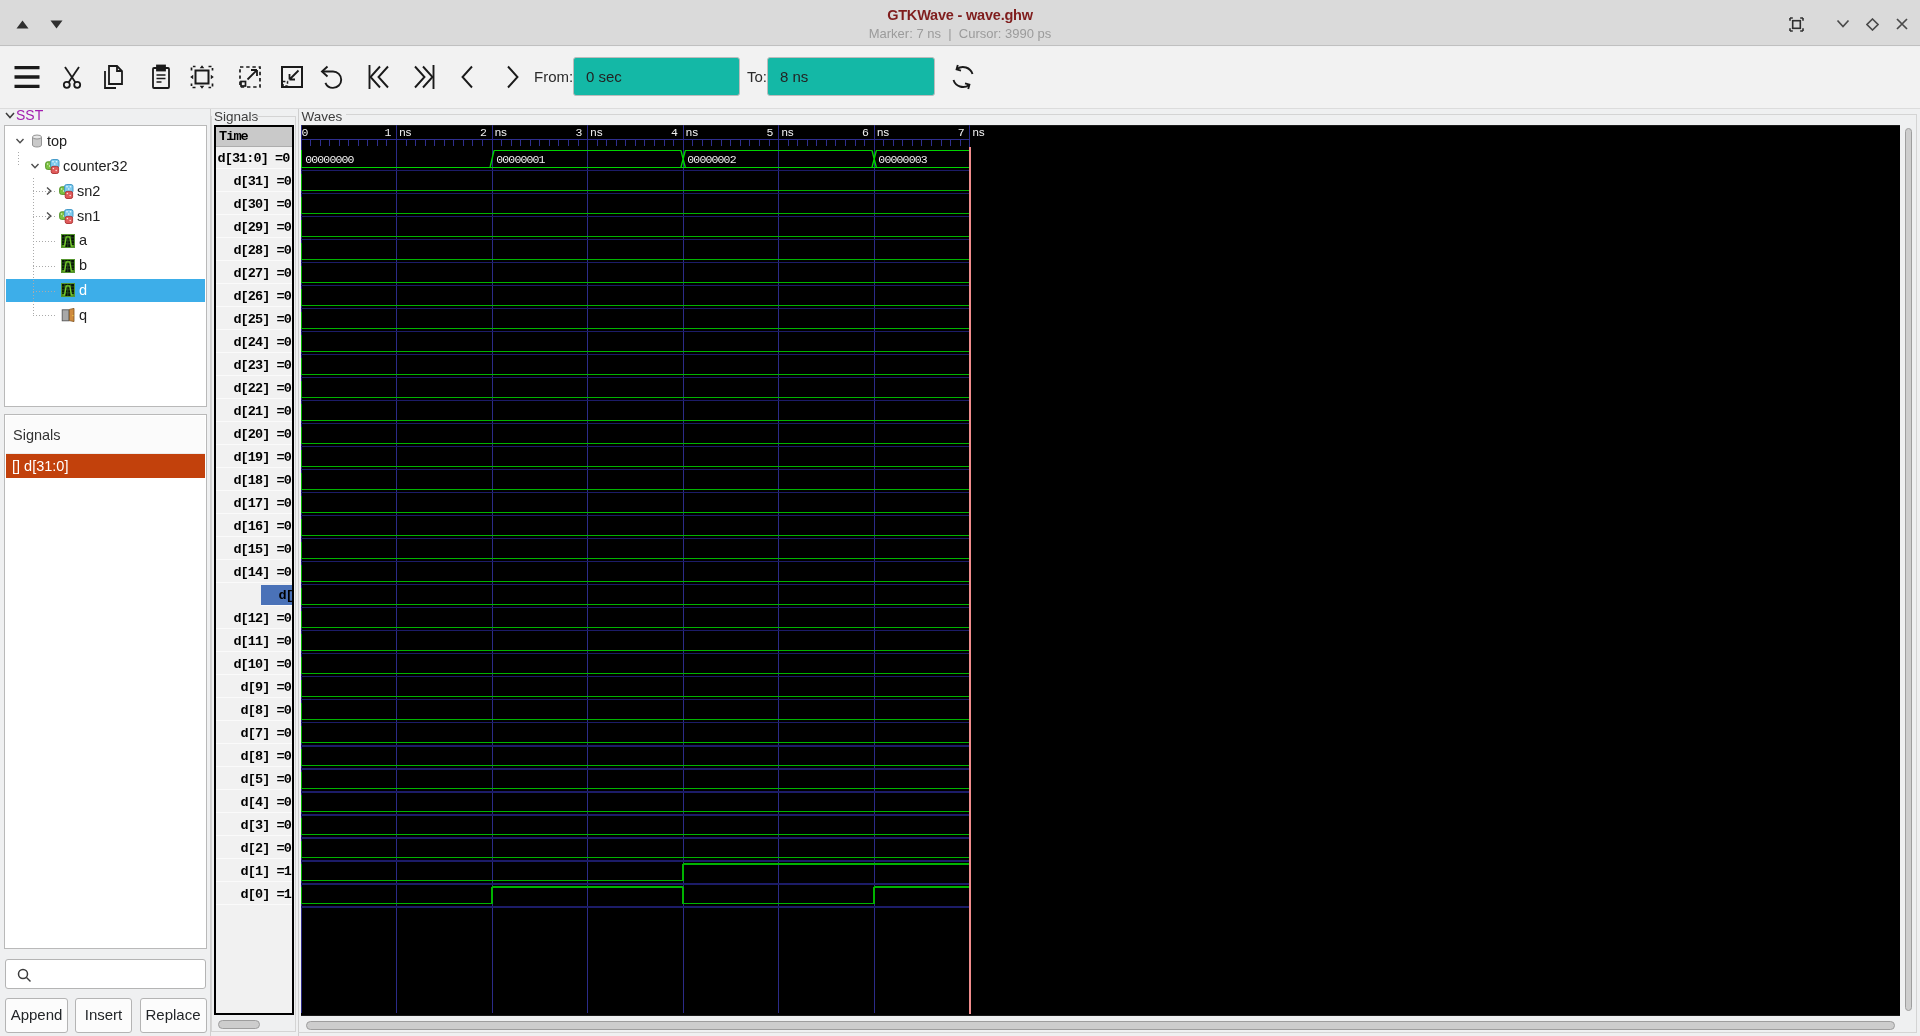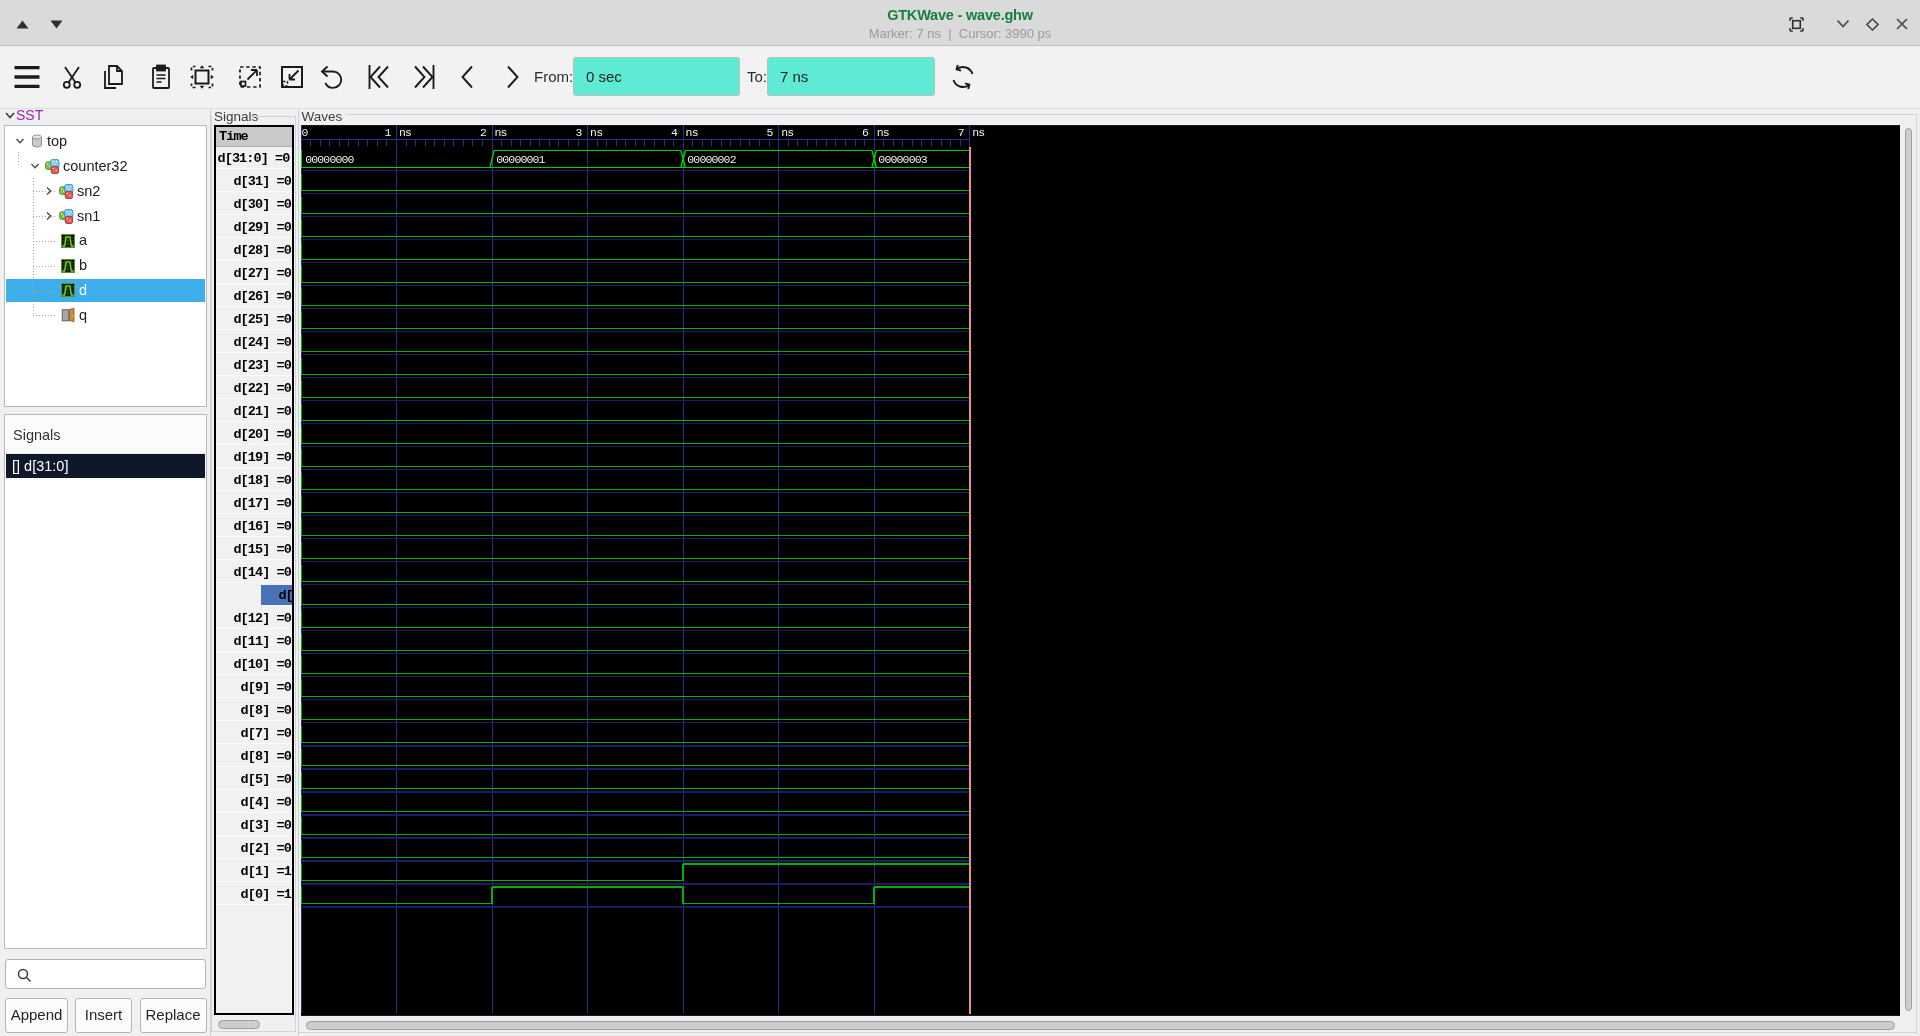--- a/index.html
+++ b/index.html
@@ -1,28 +1,28 @@
 <!DOCTYPE html>
 <html><head><meta charset="utf-8"><style>
 * { margin:0; padding:0; box-sizing:border-box; }
 html,body { width:1920px; height:1036px; overflow:hidden; font-family:"Liberation Sans",sans-serif; background:#eff0f1; }
 .titlebar { position:absolute; left:0; top:0; width:1920px; height:46px; background:#dadada; border-bottom:1px solid #c0c0c0; }
-.title { position:absolute; left:0; right:0; top:7px; text-align:center; font-size:14.5px; letter-spacing:-0.2px; font-weight:700; color:#15803d; }
+.title { position:absolute; left:0; right:0; top:7px; text-align:center; font-size:14.5px; letter-spacing:-0.2px; font-weight:700; color:#7f1d1d; }
 .subtitle { position:absolute; left:0; right:0; top:26px; text-align:center; font-size:13px; color:#9b9b9b; }
 .toolbar { position:absolute; left:0; top:47px; width:1920px; height:62px; background:#f2f2f2; border-bottom:1px solid #dcdcdc; }
 .tbi { position:absolute; top:15.5px; }
 .tblabel { position:absolute; top:21px; font-size:15px; color:#2b2b2b; }
-.tbinput { position:absolute; top:10px; height:39px; background:#5eead4; border:1px solid #bcbcbc; border-radius:3px; font-size:15px; color:#232323; line-height:37px; padding-left:12px; }
+.tbinput { position:absolute; top:10px; height:39px; background:#14b8a6; border:1px solid #bcbcbc; border-radius:3px; font-size:15px; color:#232323; line-height:37px; padding-left:12px; }
 .sst-label { position:absolute; left:16px; top:107px; font-size:14px; color:#a21caf; }
 .treebox { position:absolute; left:4px; top:125px; width:203px; height:282px; background:#fff; border:1px solid #b9b9b9; }
 .trow { position:absolute; left:1px; right:1px; font-size:14.5px; color:#212121; }
 .ch, .ic { display:block; }
 .sigbox { position:absolute; left:4px; top:414px; width:203px; height:535px; background:#fff; border:1px solid #b9b9b9; }
 .sighead { position:absolute; left:1px; top:1px; right:1px; height:38px; background:#fbfbfb; border-bottom:1px solid #ececec; font-size:14.5px; color:#333; line-height:38px; padding-left:7px; }
-.sigsel { position:absolute; left:1px; top:39px; right:1px; height:24px; background:#0f172a; color:#fff; font-size:14.5px; line-height:24px; padding-left:6px; }
+.sigsel { position:absolute; left:1px; top:39px; right:1px; height:24px; background:#c2410c; color:#fff; font-size:14.5px; line-height:24px; padding-left:6px; }
 .search { position:absolute; left:5px; top:958.5px; width:201px; height:30px; background:#fff; border:1px solid #b4b4b4; border-radius:3px; }
 .btn { position:absolute; top:998px; height:34.5px; background:#fcfcfc; border:1px solid #b4b4b4; border-radius:3px; font-size:15px; color:#232629; text-align:center; line-height:32px; }
 .panel2 { position:absolute; left:214px; top:125px; width:80px; height:890px; background:#f1f1f1; border:2px solid #000; }
 .timehead { position:absolute; left:0; top:0; width:76px; height:19.5px; background:#c9c9c9; border-bottom:1px solid #adadad; font-family:"Liberation Mono",monospace; font-size:13.5px; letter-spacing:-0.9px; font-weight:bold; color:#000; line-height:19px; padding-left:3px; }
 .srow { position:absolute; left:0; width:76px; height:21.4px; background:#f1f1f1; border-bottom:1.6px solid #fafafa; font-family:"Liberation Mono",monospace; font-size:13.5px; letter-spacing:-0.9px; font-weight:bold; color:#000; line-height:21px; text-align:right; padding-right:1px; white-space:nowrap; }
 .srow.sel { background:#4a72b8; color:#000000;margin-left:45px; }
 .rowwrap { position:absolute; left:216px; top:147px; width:76px; height:866px; overflow:hidden; }
 .wv { font-family:"Liberation Mono",monospace; font-size:11.5px; letter-spacing:-0.85px; fill:#f0f0f0; }
 .flabel { position:absolute; font-size:13.5px; color:#3c3c3c; }
 .fline { position:absolute; background:#d4d4d4; }
@@ -128,21 +128,21 @@
     </svg>
 <svg class="tbi" style="left:454.0px" width="28" height="28" viewBox="0 0 28 28">
       <path d="M18 3.5 L8.5 14 L18 24.5" stroke="#1a1a1a" stroke-width="1.9" fill="none"></path>
     </svg>
 <svg class="tbi" style="left:498.0px" width="28" height="28" viewBox="0 0 28 28">
       <path d="M10 3.5 L19.5 14 L10 24.5" stroke="#1a1a1a" stroke-width="1.9" fill="none"></path>
     </svg>
 <span class="tblabel" style="left:534px">From:</span>
 <div class="tbinput" style="left:573px;width:167px">0 sec</div>
 <span class="tblabel" style="left:747px">To:</span>
-<div class="tbinput" style="left:767px;width:168px">7 ns</div>
+<div class="tbinput" style="left:767px;width:168px">8 ns</div>
 <svg class="tbi" style="left:949px" width="28" height="28" viewBox="0 0 28 28">
       <g stroke="#1a1a1a" fill="none" stroke-width="1.9">
         <path d="M23.5 11 A10 10 0 0 0 8 6"></path>
         <path d="M8.8 2 L7.6 6.4 L12 7.6"></path>
         <path d="M4.5 17 A10 10 0 0 0 20 22"></path>
         <path d="M19.2 26 L20.4 21.6 L16 20.4"></path>
       </g>
     </svg>
 </div>
 

